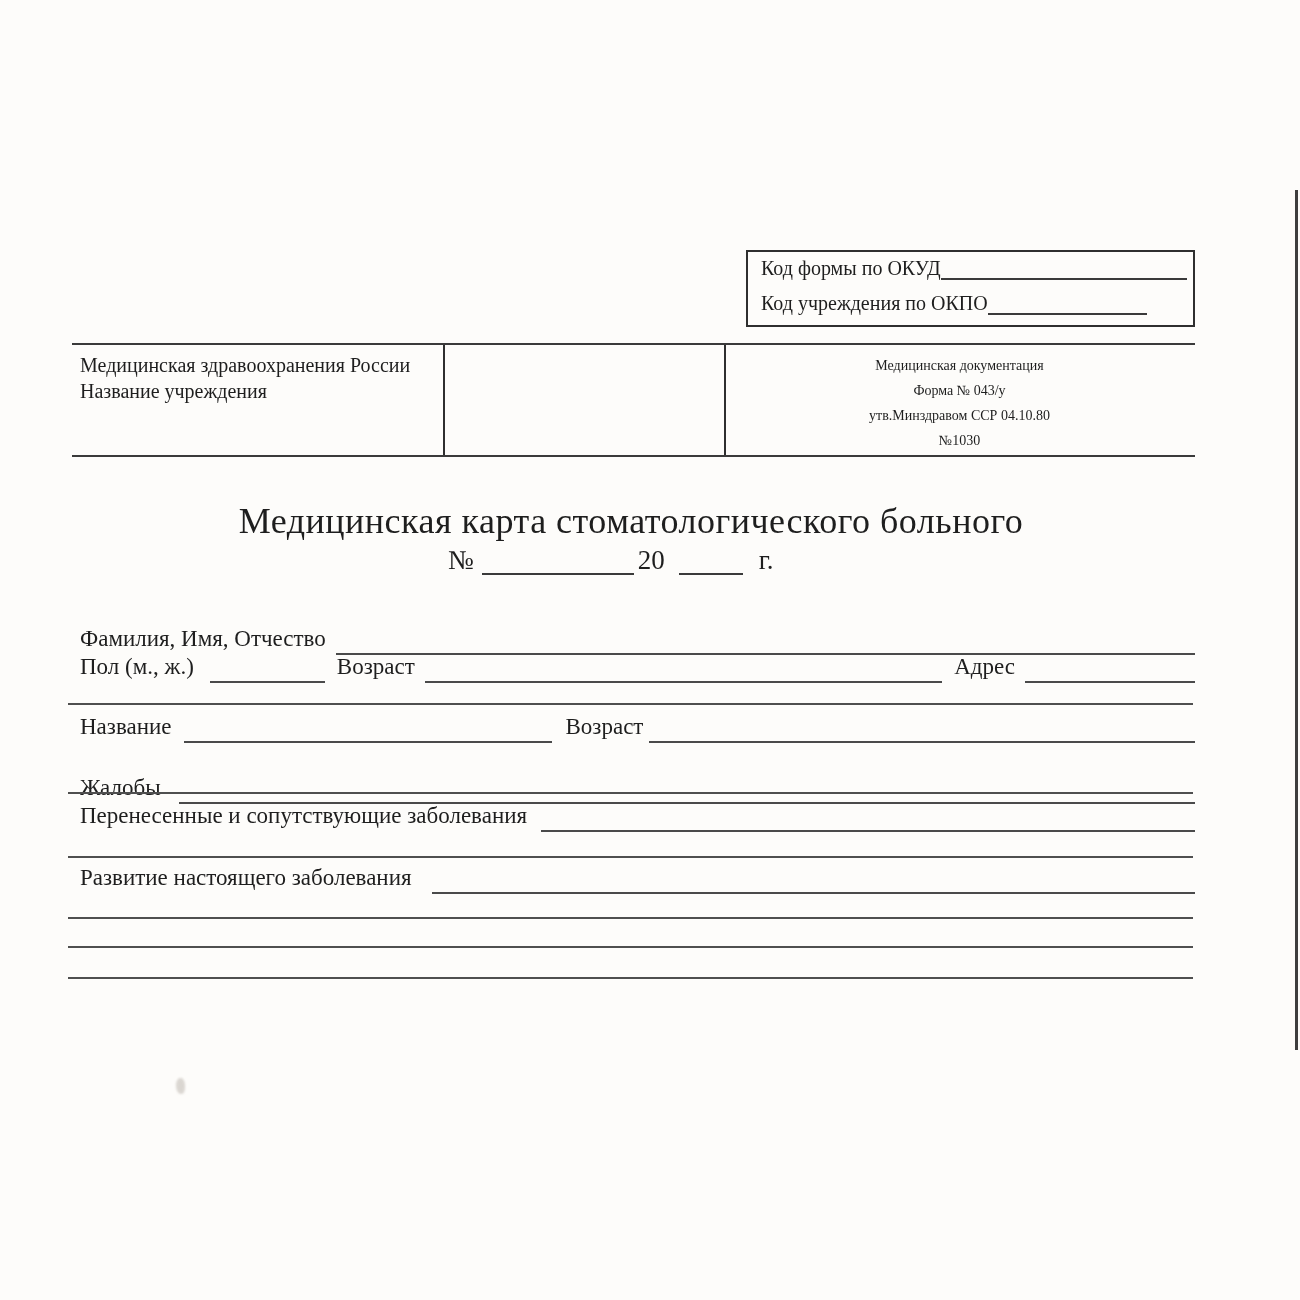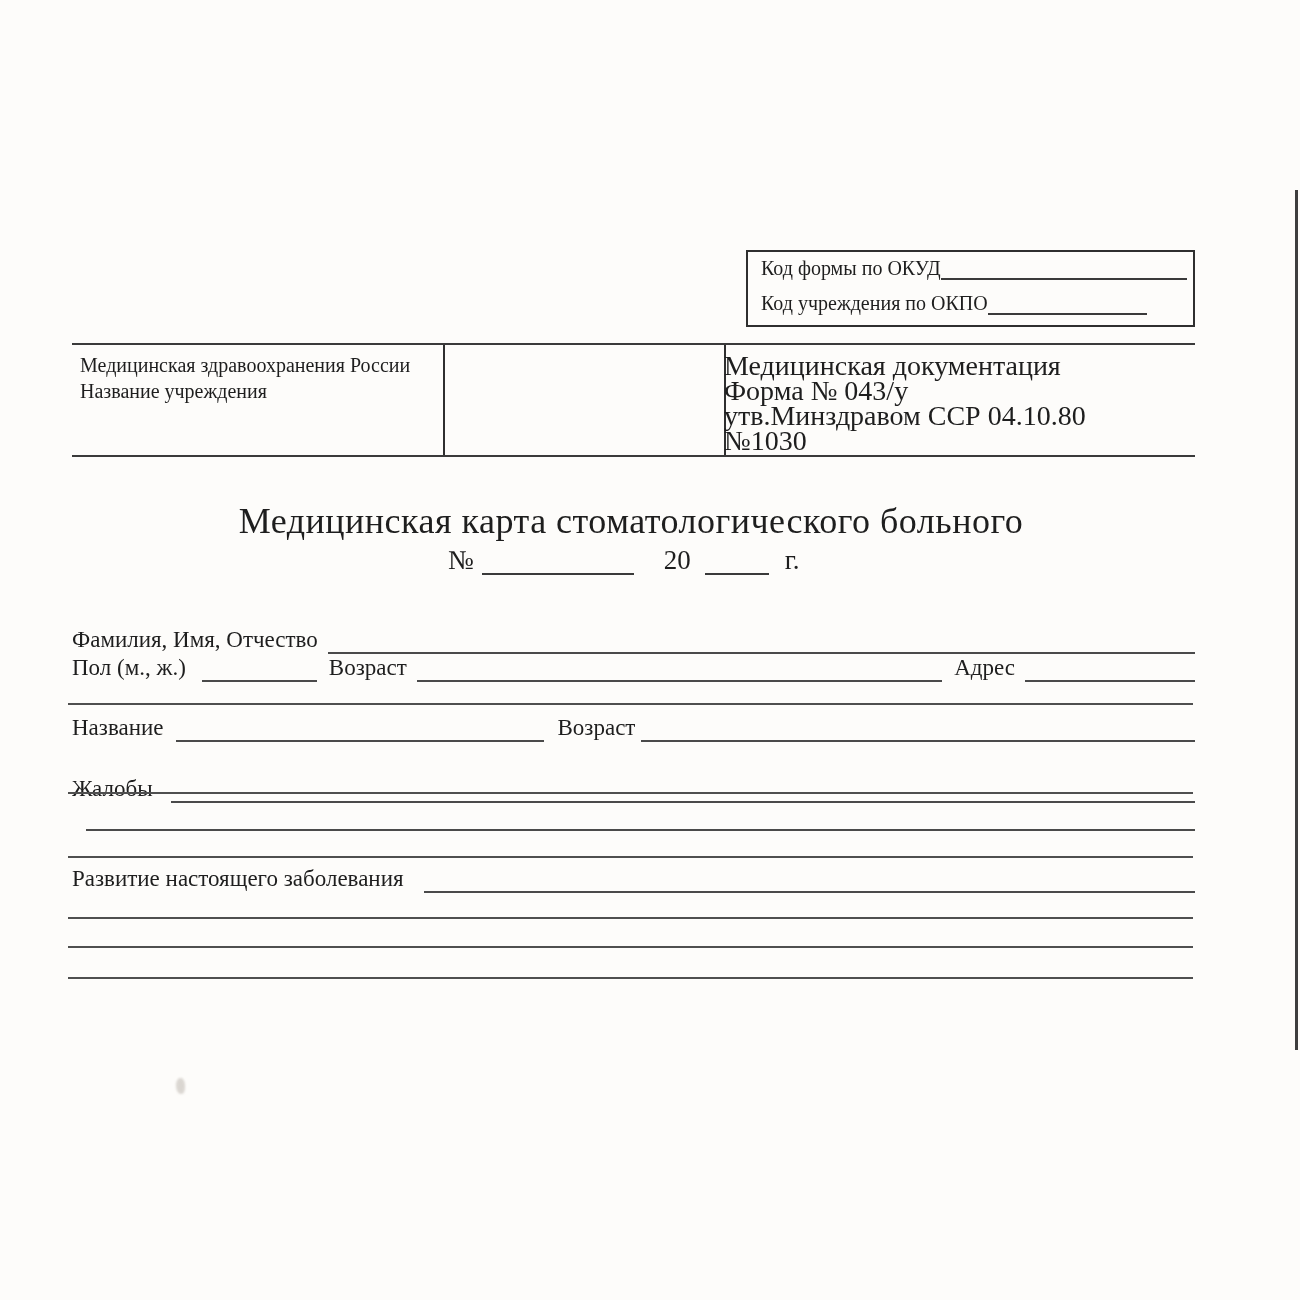--- a/index.html
+++ b/index.html
@@ -25,39 +25,39 @@
 
   
   .hdr-table{
     position:absolute;left:72px;top:343px;width:1123px;height:114px;
     border-top:2px solid #3a3a3a;border-bottom:2px solid #3a3a3a;box-sizing:border-box;
   }
   .vdiv{position:absolute;top:0;bottom:0;width:0;border-left:2px solid #2f2f2f;}
   .vdiv.d1{left:371px;}
   .vdiv.d2{left:652px;}
   .hdr-left{position:absolute;left:8px;top:7px;width:355px;font-size:20px;line-height:26px;}
-  .hdr-right{position:absolute;left:652px;top:8px;width:471px;font-size:28px;line-height:25px;}
+  .hdr-right{position:absolute;left:652px;top:8px;width:471px;text-align:center;font-size:14px;line-height:25px;}
 
   
   .title{
     position:absolute;left:0;top:500px;width:1262px;text-align:center;
     font-size:36px;letter-spacing:0.5px;
   }
 
   
   .num-row{position:absolute;left:448px;top:543px;height:32px;display:flex;align-items:flex-end;font-size:27px;}
   .num-row .blank{border-bottom:2px solid #3a3a3a;height:100%;}
   .num-row .b1{width:152px;margin-left:8px;}
   .num-row .b2{width:64px;margin-left:14px;}
-  .num-row .t20{margin-left:30px;line-height:30px;}
+  .num-row .t20{margin-left:4px;line-height:30px;}
   .num-row .tg{margin-left:16px;line-height:30px;}
   .num-row .tno{line-height:30px;}
 
   
-  .frow{position:absolute;left:72px;right:105px;height:27px;display:flex;align-items:center;}
+  .frow{position:absolute;left:80px;right:105px;height:27px;display:flex;align-items:flex-start;}
   .frow .lbl{white-space:nowrap;font-size:23px;line-height:26px;}
   .frow .blank{border-bottom:2px solid #4a4a4a;height:100%;}
   .grow{flex:1;}
 
   .hline{position:absolute;left:68px;width:1125px;height:0;border-top:2px solid #4f4f4f;}
 
   
   .edge-shadow{position:absolute;left:1295px;top:190px;width:3px;height:860px;background:#1c1c1c;opacity:0.85;}
   .smudge{position:absolute;left:176px;top:1078px;width:9px;height:16px;background:#b9b2aa;opacity:0.5;border-radius:50% 50% 40% 60%;filter:blur(1px);}
 </style>
@@ -126,20 +126,21 @@
   </div>
 
   <div class="frow" style="top:742px;margin-top:33px;">
     <span class="lbl">Жалобы</span>
     <span class="blank grow" style="margin-left:18px;"></span>
   </div>
 
   <div class="hline" style="top:792px;"></div>
 
   <div class="frow" style="top:803px;">
+    <span class="lbl">Перенесенные  и  сопутствующие заболевания</span>
     <span class="blank grow" style="margin-left:14px;"></span>
   </div>
 
   <div class="hline" style="top:856px;"></div>
 
   <div class="frow" style="top:865px;">
     <span class="lbl">Развитие настоящего заболевания</span>
     <span class="blank grow" style="margin-left:20px;"></span>
   </div>
 

